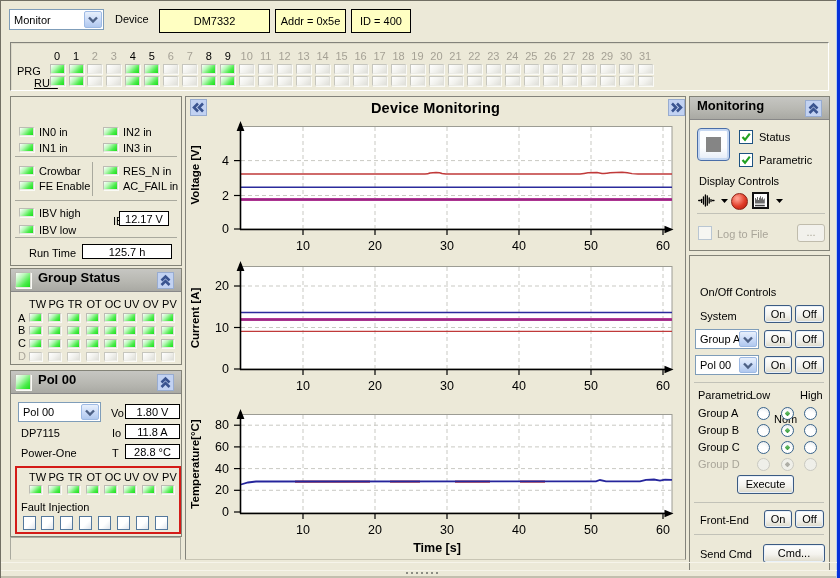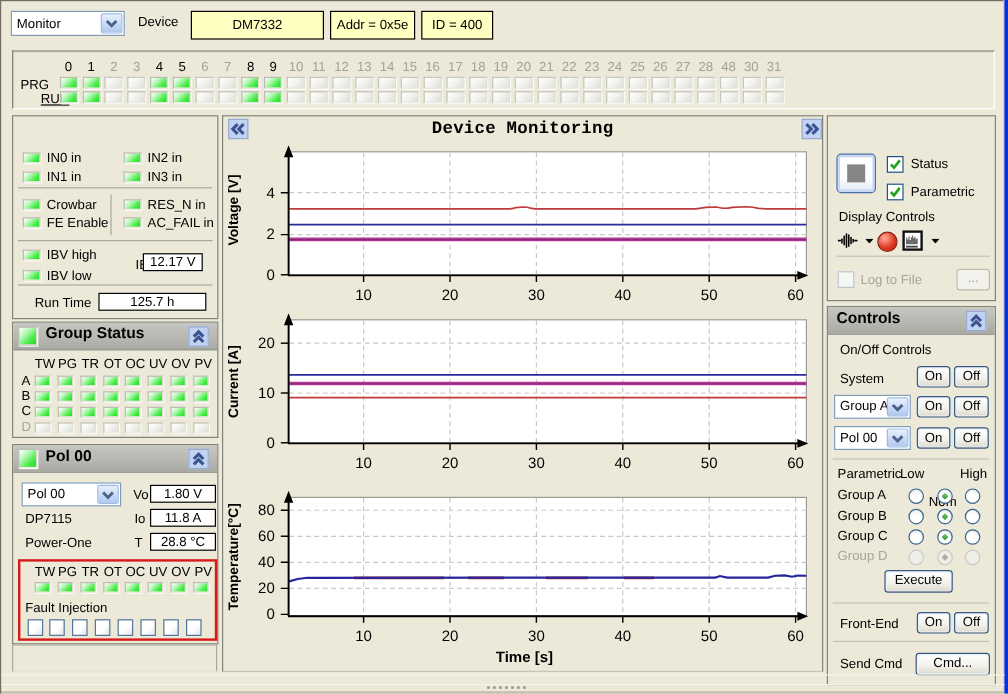--- a/index.html
+++ b/index.html
@@ -104,21 +104,21 @@
     <div class="abs num" style="left:409.4px;color:#A5A195">19</div>
     <div class="abs num" style="left:428.4px;color:#A5A195">20</div>
     <div class="abs num" style="left:447.4px;color:#A5A195">21</div>
     <div class="abs num" style="left:466.3px;color:#A5A195">22</div>
     <div class="abs num" style="left:485.3px;color:#A5A195">23</div>
     <div class="abs num" style="left:504.3px;color:#A5A195">24</div>
     <div class="abs num" style="left:523.3px;color:#A5A195">25</div>
     <div class="abs num" style="left:542.2px;color:#A5A195">26</div>
     <div class="abs num" style="left:561.2px;color:#A5A195">27</div>
     <div class="abs num" style="left:580.2px;color:#A5A195">28</div>
-    <div class="abs num" style="left:599.1px;color:#A5A195">48</div>
+    <div class="abs num" style="left:599.1px;color:#A5A195">29</div>
     <div class="abs num" style="left:618.1px;color:#A5A195">30</div>
     <div class="abs num" style="left:637.1px;color:#A5A195">31</div>
   </div>
 <div id="ledrows">
     <div class="led" style="left:49.5px;top:64px;width:13px;height:8px;"></div>
     <div class="led" style="left:49.5px;top:76px;width:13px;height:8px;"></div>
     <div class="led" style="left:68.5px;top:64px;width:13px;height:8px;"></div>
     <div class="led" style="left:68.5px;top:76px;width:13px;height:8px;"></div>
     <div class="ledoff" style="left:87.4px;top:64px;width:13px;height:8px;"></div>
     <div class="ledoff" style="left:87.4px;top:76px;width:13px;height:8px;"></div>
@@ -335,21 +335,21 @@
 </div>
 
 <div id="center">
 <div class="abs" style="left:185px;top:96px;width:501px;height:464px;border:1px solid #83837B;box-sizing:border-box;border-bottom-color:#C8C5B4;"></div>
 <div class="chev" style="left:190px;top:99px;"><svg width="15" height="15">
         <path d="M7 3.5 L3 7.5 L7 11.5 M12 3.5 L8 7.5 L12 11.5" stroke="#3A5490" stroke-width="2.6" fill="none"></path>
       </svg></div>
 <div class="chev" style="left:668px;top:99px;"><svg width="15" height="15">
         <path d="M3 3.5 L7 7.5 L3 11.5 M8 3.5 L12 7.5 L8 11.5" stroke="#3A5490" stroke-width="2.6" fill="none"></path>
       </svg></div>
-<div class="abs" style="left:185px;top:100px;width:501px;text-align:center;font-weight:bold;font-size:14.5px;letter-spacing:0.2px;font-family:Liberation Mono, monospace;">Device Monitoring</div>
+<div class="abs" style="left:185px;top:100px;width:501px;text-align:center;font-weight:bold;font-size:14.5px;letter-spacing:0.2px;">Device Monitoring</div>
 <svg class="abs" style="left:185px;top:96px;" width="500" height="465" viewBox="185 96 500 465">
 <defs>
 <marker id="no"></marker>
 </defs>
 
 <g>
 <rect x="240.5" y="126.5" width="431.5" height="102.5" fill="#FFFFFF" stroke="#9C9C94" stroke-width="1"></rect>
 <g stroke="#C9C9C3" stroke-width="1" stroke-dasharray="4 3">
   <line x1="241" y1="160.6" x2="672" y2="160.6"></line>
   <line x1="241" y1="195.5" x2="672" y2="195.5"></line>
@@ -493,20 +493,26 @@
 </g>
 <text x="198.5" y="464" font-size="11.5" font-weight="bold" text-anchor="middle" transform="rotate(-90 198.5 464)">Temperature[°C]</text>
 <text x="437" y="552" font-size="12.5" font-weight="bold" text-anchor="middle">Time [s]</text>
 </g>
 </svg>
 </div>
 
 <div id="rightpanels">
 
 <div class="abs panel" style="left:689px;top:96px;width:139px;height:153px;">
+  <div class="hdr">
+    <div class="ttl" style="left:7px;">Monitoring</div>
+    <div class="chev" style="right:7px;top:3px;"><svg width="15" height="15">
+            <path d="M3.5 7.5 L7.5 3.5 L11.5 7.5 M3.5 12 L7.5 8 L11.5 12" stroke="#3A5490" stroke-width="2.6" fill="none"></path>
+          </svg></div>
+  </div>
   <div class="abs" style="left:7px;top:31px;width:31px;height:31px;border:1px solid #4A6EA8;border-radius:4px;background:linear-gradient(180deg,#FDFEFF 60%,#E4EBF7);box-shadow:inset 0 0 0 2px #C6D8F2;">
     <div class="abs" style="left:8px;top:8px;width:15px;height:15px;background:#858585;"></div>
   </div>
   <div class="cb" style="left:49px;top:33px;"><svg width="12" height="12">
           <path d="M2.5 6 L5 8.8 L9.8 2.6" stroke="#21A121" stroke-width="2.2" fill="none"></path>
         </svg></div>
   <div class="abs" style="left:69px;top:34px;">Status</div>
   <div class="cb" style="left:49px;top:56px;"><svg width="12" height="12">
           <path d="M2.5 6 L5 8.8 L9.8 2.6" stroke="#21A121" stroke-width="2.2" fill="none"></path>
         </svg></div>
@@ -537,26 +543,20 @@
   <svg class="abs" style="left:86px;top:102px;" width="7" height="4">
         <polygon points="0,0 7,0 3.5,4" fill="#000"></polygon>
       </svg>
   <div class="sep" style="left:7px;top:116px;width:128px;background:#C2C2B8;"></div>
   <div class="abs" style="left:8px;top:129px;width:12px;height:12px;background:#F6F6F2;border:1px solid #B9C6D2;"></div>
   <div class="abs gray" style="left:27px;top:131px;">Log to File</div>
   <div class="abs" style="left:107px;top:127px;width:26px;height:16px;border:1px solid #C0BCAC;border-radius:3px;background:#F2F1EC;color:#ACA899;text-align:center;line-height:14px;">...</div>
 </div>
 
 <div class="abs panel" style="left:689px;top:255px;width:139px;height:314px;">
-  <div class="hdr">
-    <div class="ttl" style="left:7px;">Controls</div>
-    <div class="chev" style="right:7px;top:3px;"><svg width="15" height="15">
-            <path d="M3.5 7.5 L7.5 3.5 L11.5 7.5 M3.5 12 L7.5 8 L11.5 12" stroke="#3A5490" stroke-width="2.6" fill="none"></path>
-          </svg></div>
-  </div>
   <div class="abs" style="left:10px;top:30px;">On/Off Controls</div>
   <div class="abs" style="left:10px;top:54px;">System</div>
   <div class="btn" style="left:74px;top:49px;width:26px;height:16px;line-height:16px;">On</div>
   <div class="btn" style="left:105px;top:49px;width:27px;height:16px;line-height:16px;">Off</div>
   <div class="abs combo" style="left:5px;top:73px;width:62px;height:18px;">
     <span class="ct">Group A</span>
     <span class="ca">
           <svg width="12" height="8">
             <path d="M2 1.5 L6 5.5 L10 1.5" stroke="#4D6185" stroke-width="2.4" fill="none"></path>
           </svg>

